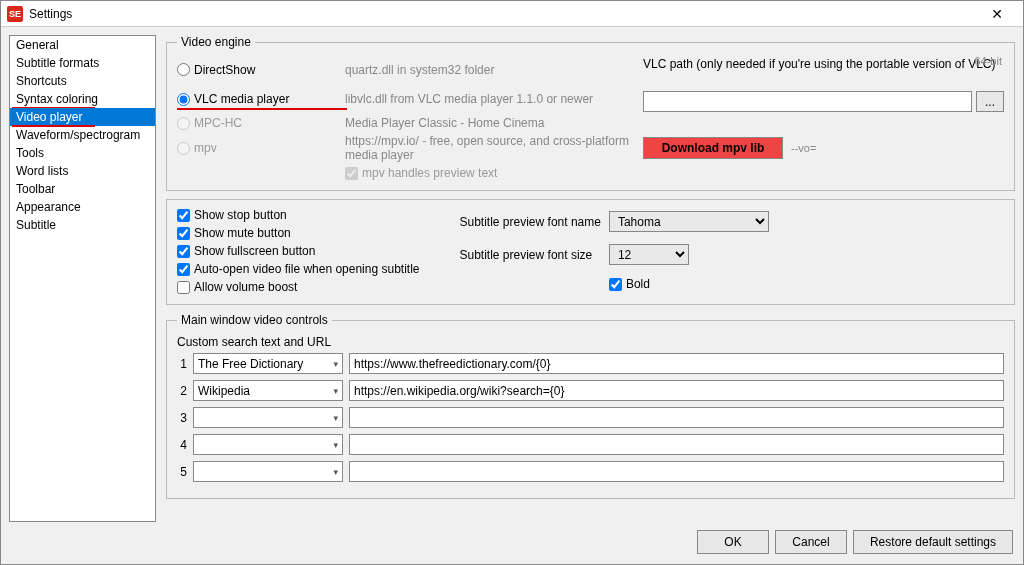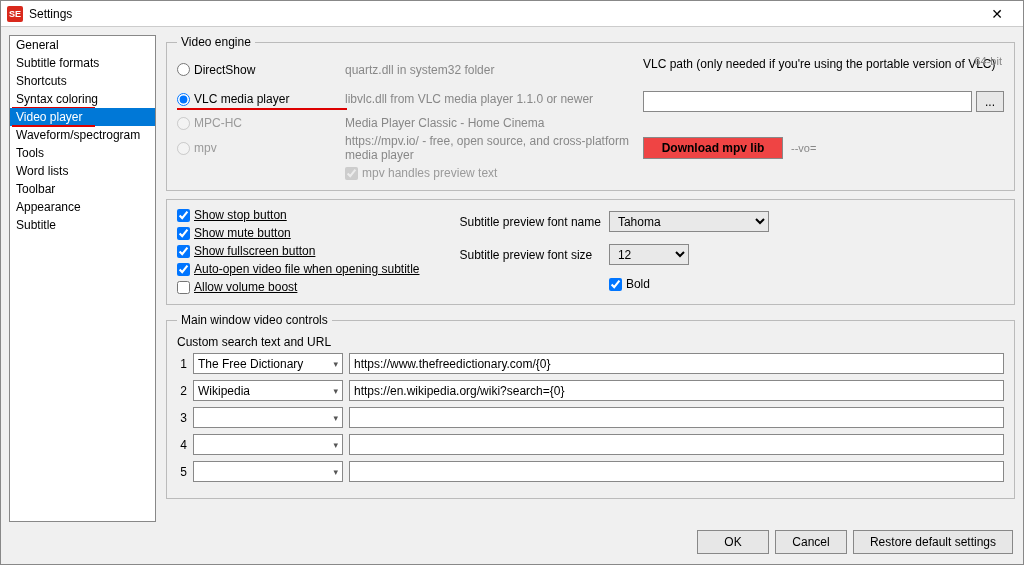--- a/index.html
+++ b/index.html
@@ -26,21 +26,21 @@
 .desc { color: #888; font-size: 12px; }
 .bit64 { position: absolute; right: 12px; top: 6px; color: #888; font-size: 11px; }
 .vlc-path-group { display: flex; flex-direction: column; gap: 20px; }
 .vlc-path-row { display: flex; gap: 4px; align-items: center; }
 .vlc-path-row input[type=text] { flex: 1; height: 21px; padding: 0 4px; border: 1px solid #888; background: #fff; }
 .browse-btn { width: 28px; height: 21px; border: 1px solid #888; background: #e7e7e7; cursor: pointer; display: flex; align-items: center; justify-content: center; }
 .dl-row { display: flex; align-items: center; gap: 8px; }
 .dl-btn { width: 140px; height: 22px; border: 1px solid #888; background: #ef4444; cursor: pointer; font-weight: bold; }
 .vo { color: #888; font-size: 11px; }
 .midfs { display: flex; gap: 40px; }
-.checks { display: flex; flex-direction: column; gap: 4px; text-decoration: underline; }
+.checks { display: flex; flex-direction: column; gap: 4px; }
 .check-row { display: flex; align-items: center; gap: 4px; }
 .check-row input[type=checkbox] { margin: 0; }
 .font-grid { display: grid; grid-template-columns: auto 160px; gap: 6px 8px; align-items: center; }
 .font-grid select { height: 21px; border: 1px solid #888; background: #e9e9e9; padding: 0 4px; }
 .font-grid .sz { width: 80px; }
 .bold-row { grid-column: 2; display: flex; align-items: center; gap: 4px; }
 .search-label { margin-bottom: 4px; display: block; }
 .search-row { display: flex; align-items: center; gap: 6px; margin-bottom: 6px; }
 .search-row .num { width: 10px; text-align: right; }
 .search-row .combo { width: 150px; height: 21px; border: 1px solid #888; background: #fff; padding: 0 4px; display: flex; align-items: center; justify-content: space-between; }

